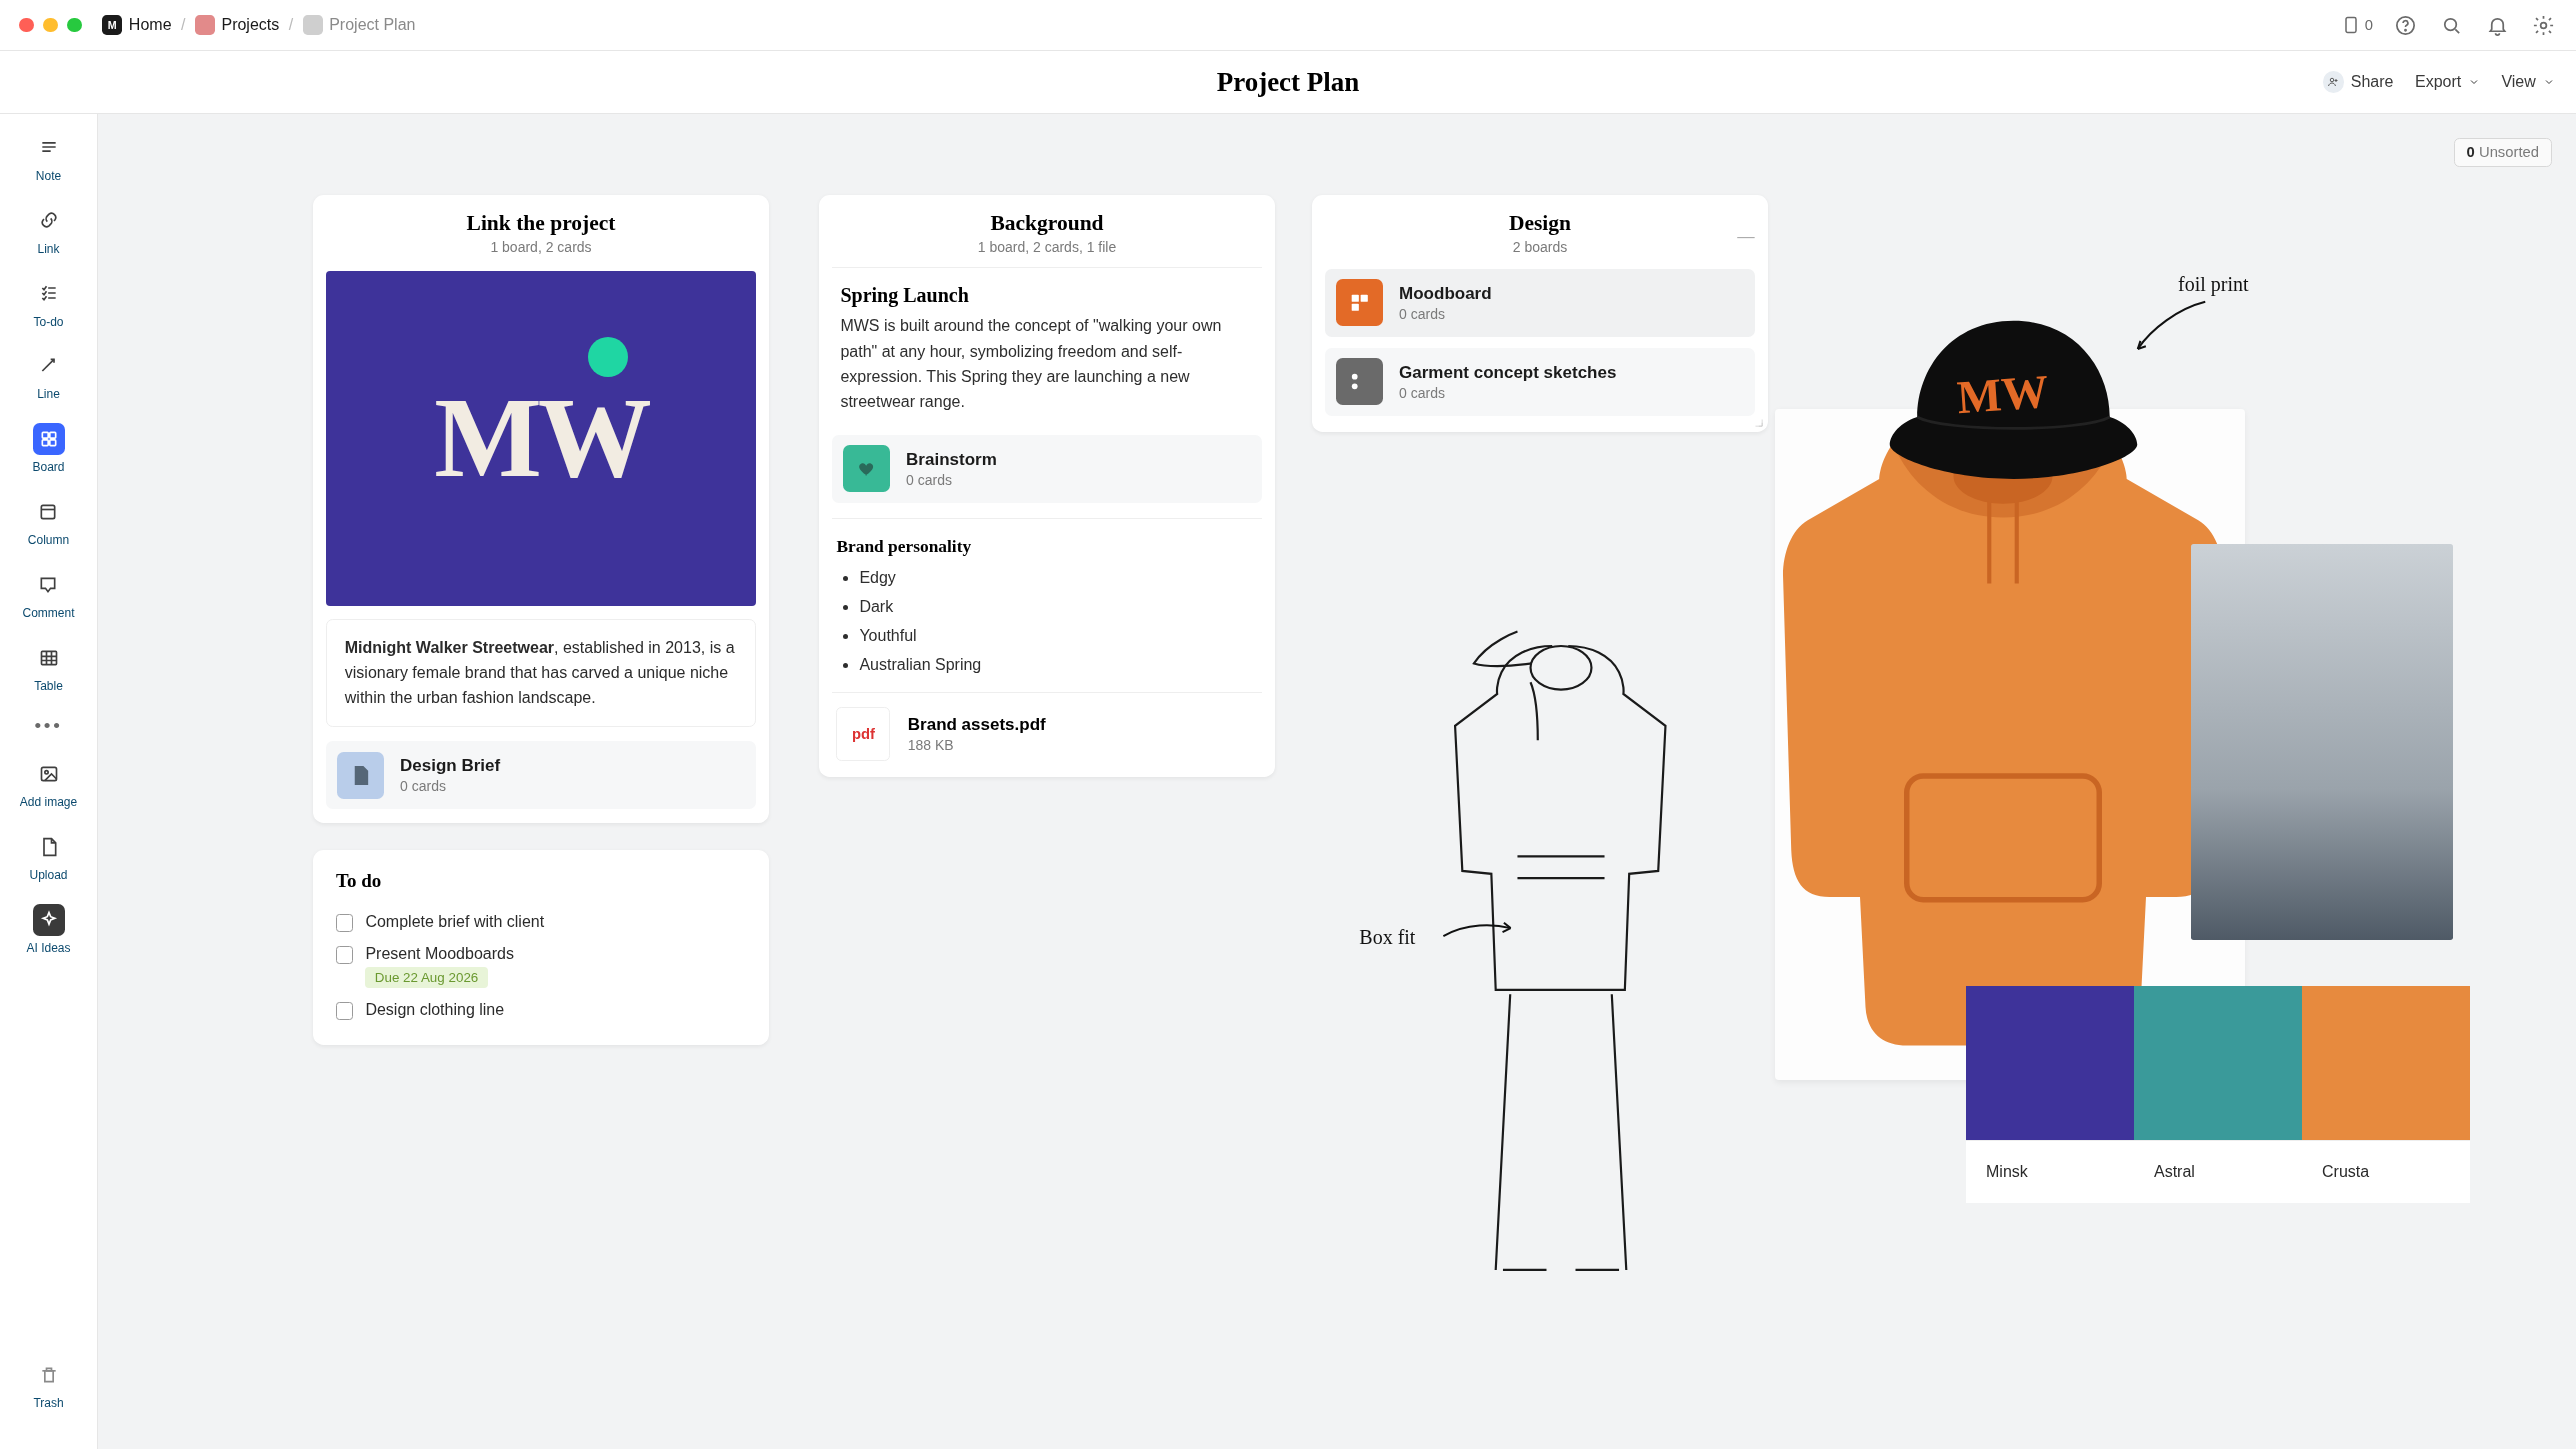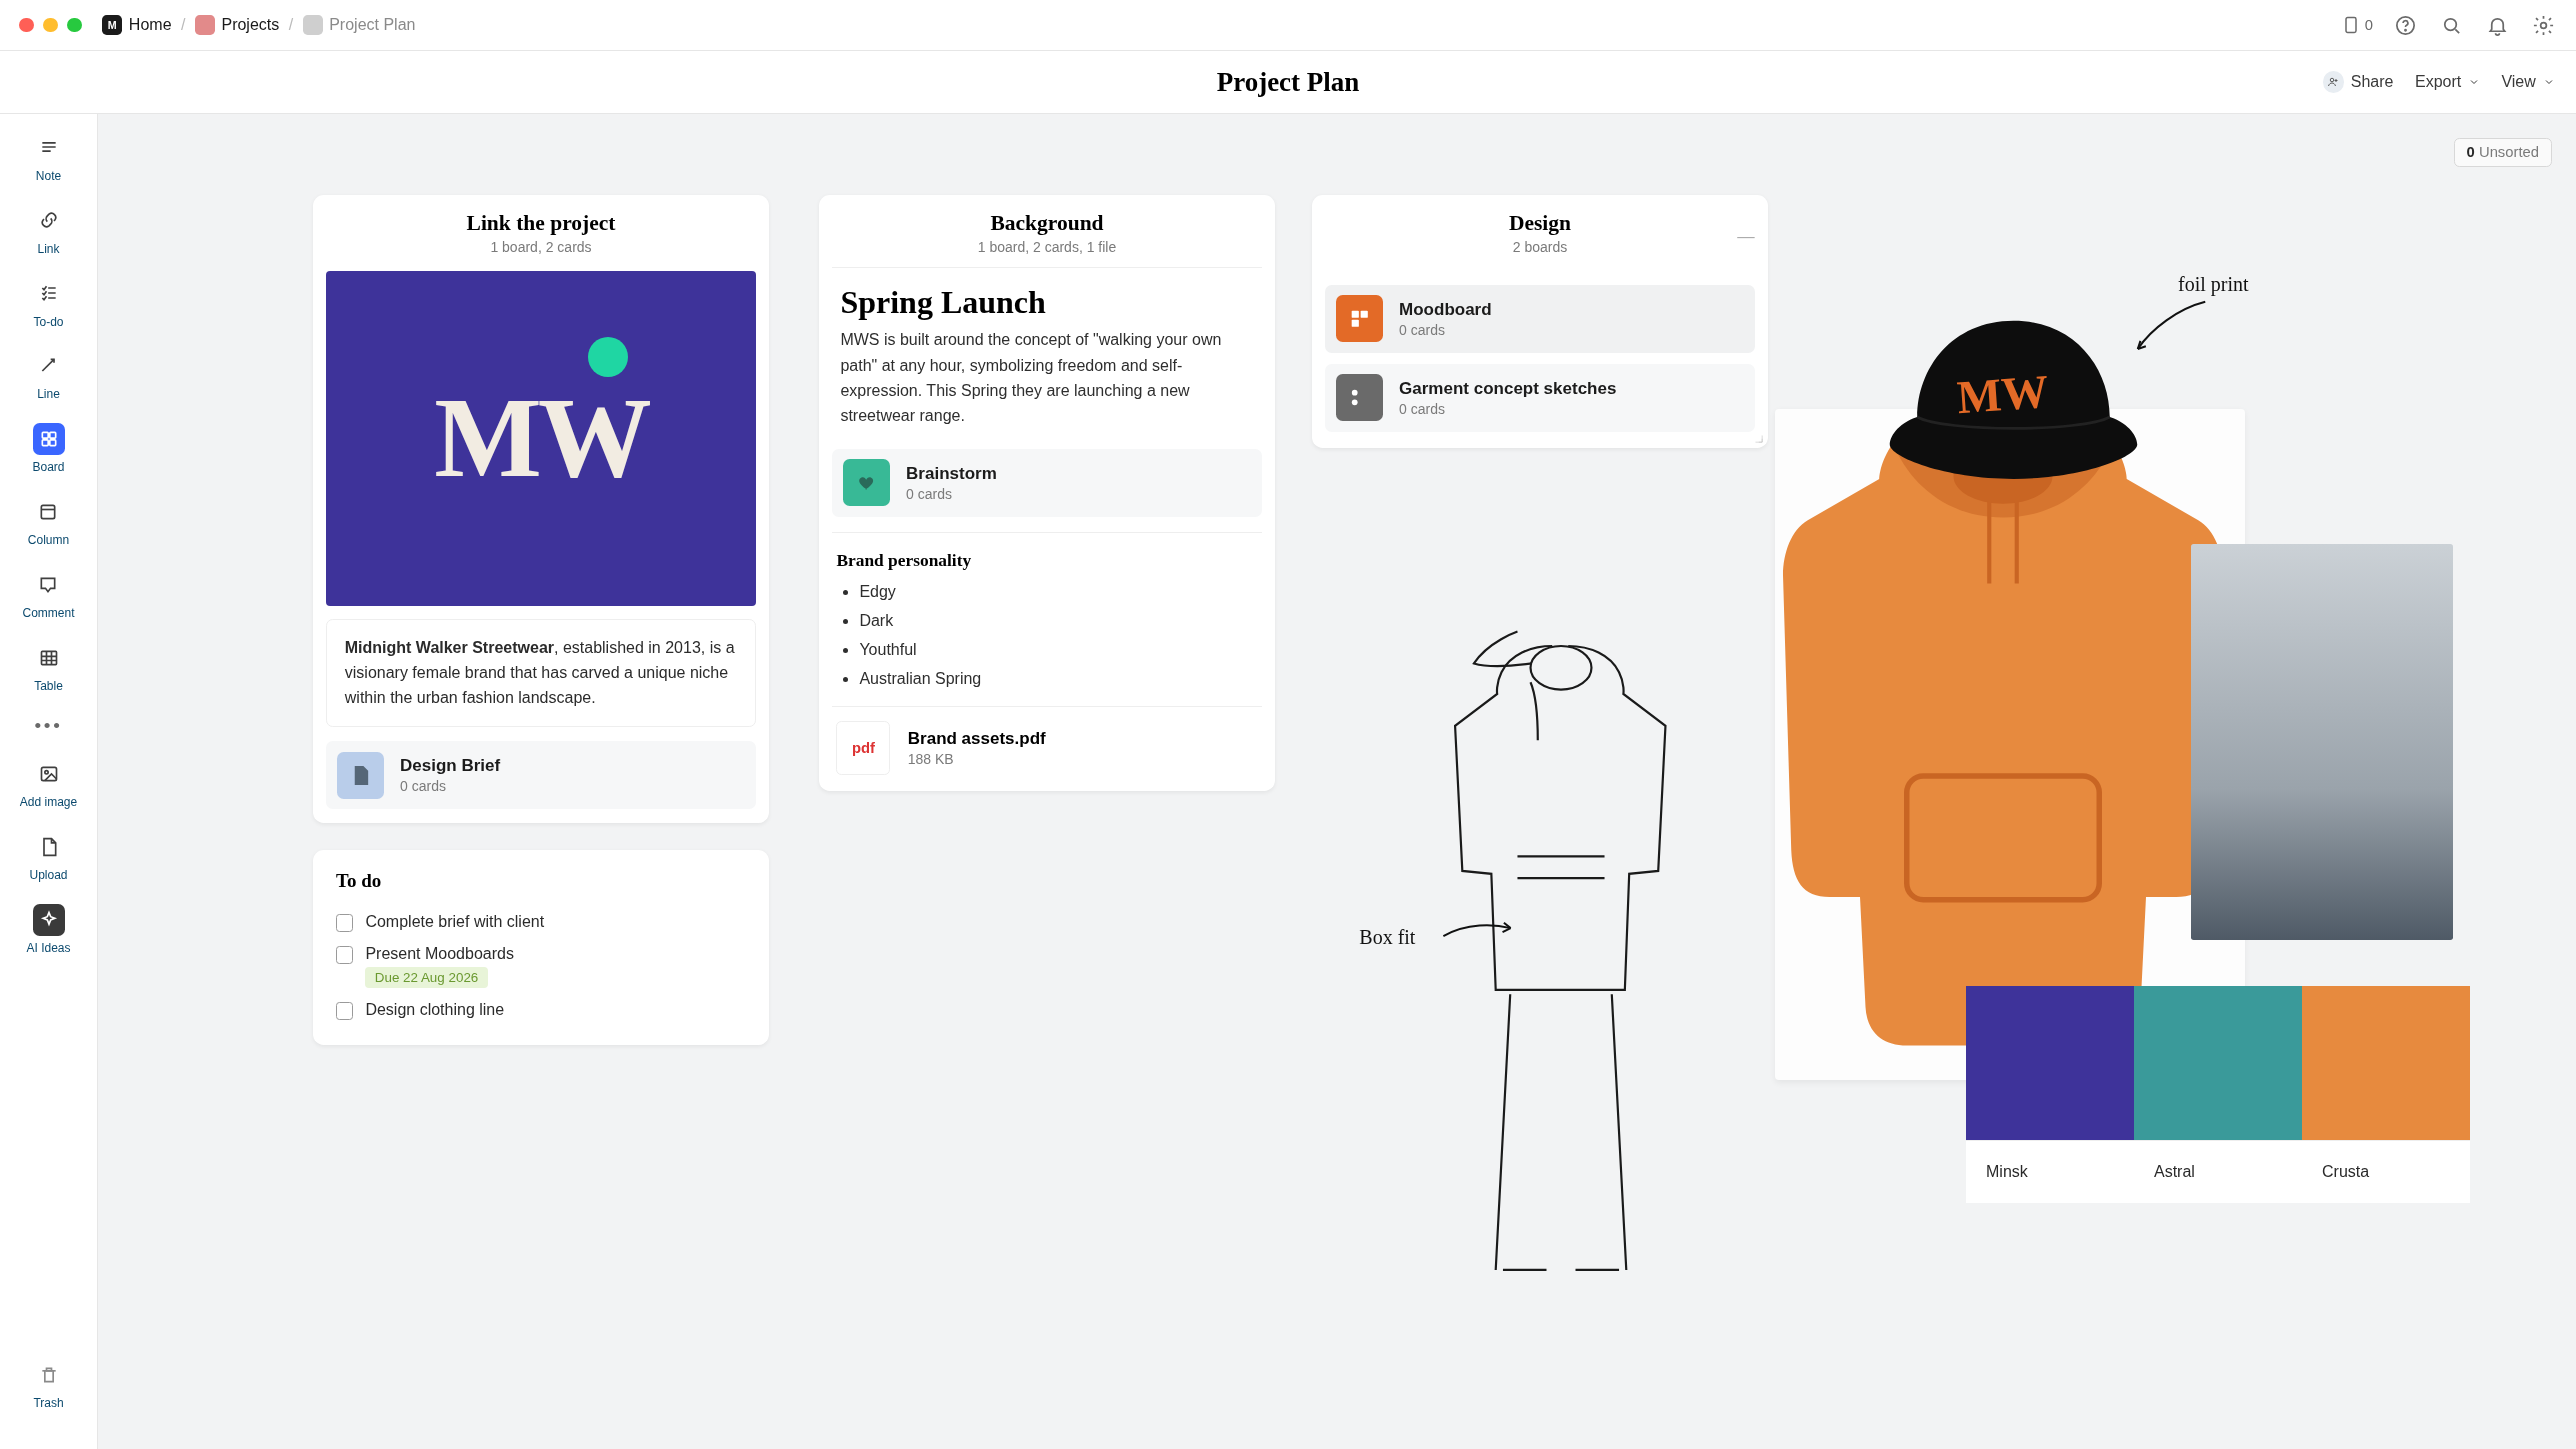--- a/index.html
+++ b/index.html
@@ -124,21 +124,21 @@
 
 
 .todo-card{ background:#fff; border-radius:10.7px; padding:20px 23px 19px; box-shadow:0 1.3px 4px rgba(0,0,0,.06);}
 .todo-title{ font-family: Georgia, serif; font-weight:700; font-size:19px; margin-bottom:14.8px; }
 .todo-item{ display:flex; align-items:flex-start; gap:12px; font-size:16px; color:#2b2b2b; padding:6.7px 0;}
 .todo-item .cb{ width:17.4px;height:17.4px;border:1.3px solid #9a9a9a;border-radius:3.4px; margin-top:1.3px; cursor:pointer;}
 .due{ display:inline-block; background:#e8f4d8; color:#6a9930; border-radius:4px; padding:2.7px 9.4px; font-size:13.4px; margin-top:4px;}
 
 
 .bg-body{ padding:2.7px 4px; }
-.bg-heading{ font-family: Georgia, serif; font-size:32px; font-weight:700; margin:4px 4px 6.7px;}
+.bg-heading{ font-family: Georgia, serif; font-size:20px; font-weight:700; margin:4px 4px 6.7px;}
 .bg-para{ font-size:16px; line-height:1.58; color:#2e2e2e; padding:0 4px 5.4px;}
 .brand-head{ font-family: Georgia, serif; font-size:17.4px; font-weight:700; margin:17.4px 4px 6.7px;}
 .brand-list{ list-style:disc; padding-left:27px; font-size:16px; color:#2e2e2e;}
 .brand-list li{ padding:5.4px 0; }
 .file-card{ display:flex; align-items:center; gap:17.4px; border-top:0.7px solid #eee; margin-top:13.4px; padding:13.4px 4px 2.7px;}
 .file-thumb{ width:54px;height:54px; border-radius:5.4px; background:#fff; border:0.7px solid #eee; display:flex; align-items:center; justify-content:center; color:#d33; font-weight:700; font-size:14.8px;}
 .file-meta .t1{ font-size:17px; font-weight:600;}
 .file-meta .t2{ font-size:14px; color:#7a7a7a; margin-top:2px;}
 .mini-collapse{ position:absolute; top:31px; right:13.4px; color:#aaa; font-size:17.4px; cursor:pointer;}
 
@@ -482,21 +482,21 @@
         </div>
       </div>
 
       <div class="col" id="col-design">
         <div class="card design-card" style="position:relative; padding-bottom:16px;">
           <span class="mini-collapse">—</span>
           <div class="card-header">
             <div class="card-title">Design</div>
             <div class="card-sub">2 boards</div>
           </div>
-          <div class="subcard sel" style="margin-top:30px;">
+          <div class="subcard sel" style="margin-top:14px;">
             <span class="thumb orange">
                 <svg viewBox="0 0 24 24">
                   <rect x="3" y="3" width="8" height="8" rx="1"></rect>
                   <rect x="13" y="3" width="8" height="8" rx="1"></rect>
                   <rect x="3" y="13" width="8" height="8" rx="1"></rect>
                 </svg>
               </span>
             <div class="meta">
               <div class="t1">Moodboard</div>
               <div class="t2">0 cards</div>

